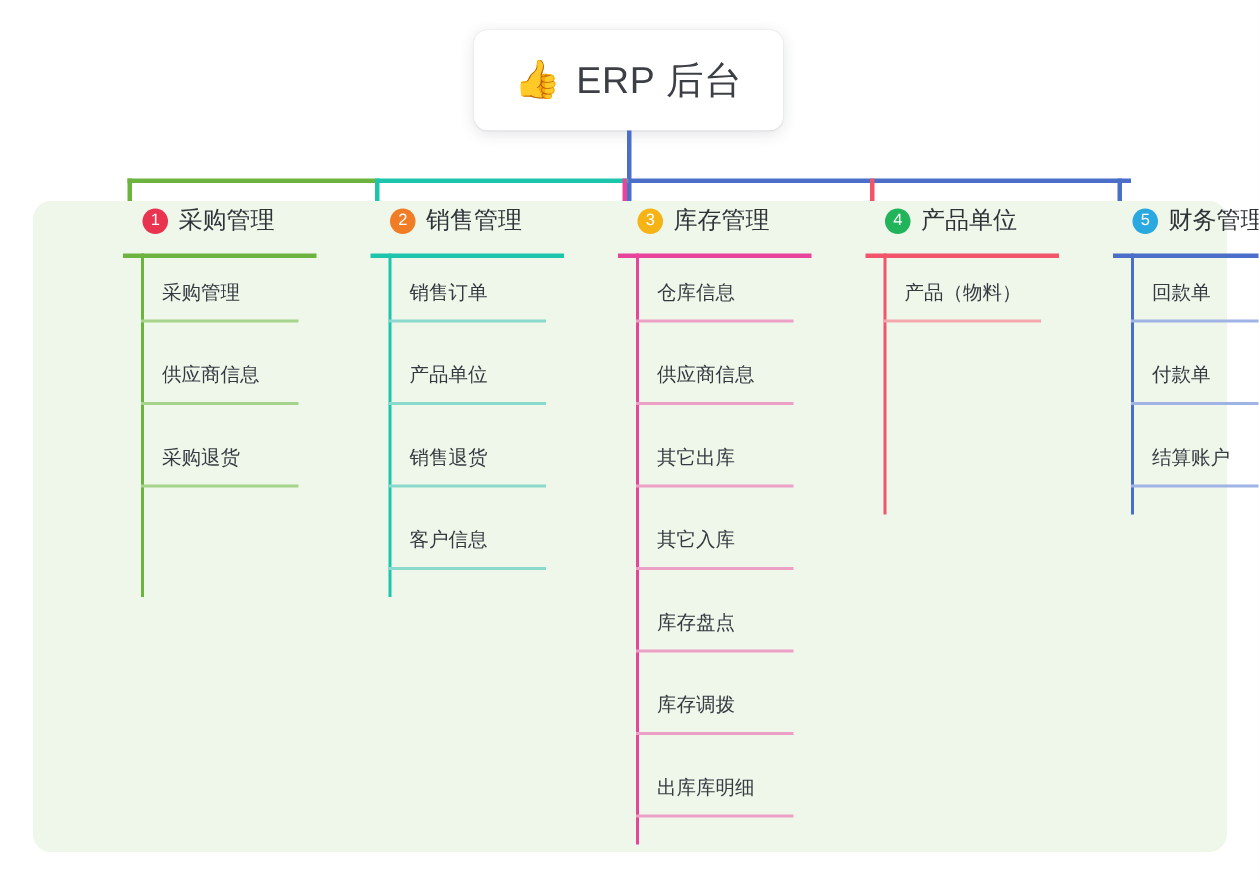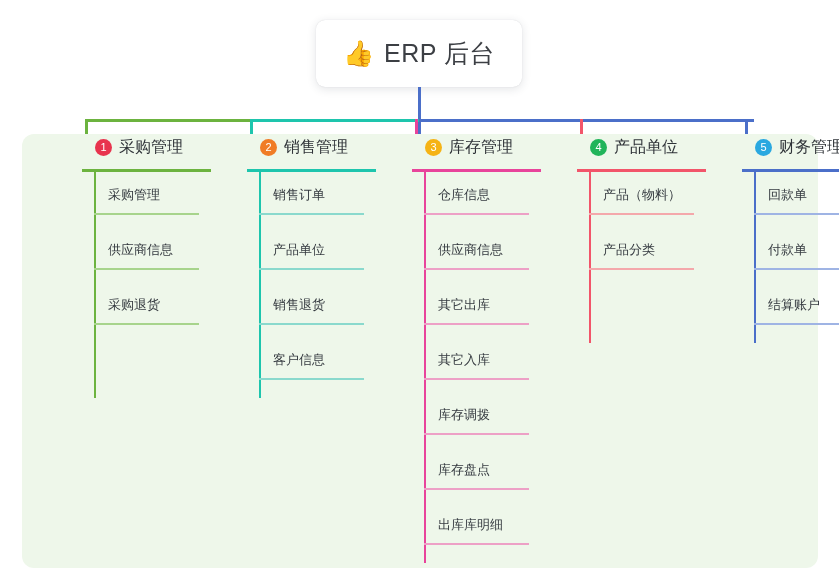--- a/index.html
+++ b/index.html
@@ -229,49 +229,45 @@
             </div>
             <div class="item">
               <span class="item-label">其它出库</span>
               <div class="item-rule" style="background: rgb(237, 160, 198);"></div>
             </div>
             <div class="item">
               <span class="item-label">其它入库</span>
               <div class="item-rule" style="background: rgb(237, 160, 198);"></div>
             </div>
             <div class="item">
+              <span class="item-label">库存盘点</span>
+              <div class="item-rule" style="background: rgb(237, 160, 198);"></div>
+            </div>
+            <div class="item">
               <span class="item-label">库存调拨</span>
-              <div class="item-rule" style="background: rgb(237, 160, 198);"></div>
-            </div>
-            <div class="item">
-              <span class="item-label">库存盘点</span>
               <div class="item-rule" style="background: rgb(237, 160, 198);"></div>
             </div>
             <div class="item">
               <span class="item-label">出库库明细</span>
               <div class="item-rule" style="background: rgb(237, 160, 198);"></div>
             </div>
           </div>
         </div>
         <div class="col" style="left: 546px;">
           <div class="col-head">
             <span class="badge" style="background: rgb(33, 180, 90);">4</span>
             <span class="col-title">产品单位</span>
           </div>
           <div class="head-rule" style="background: rgb(242, 85, 106);"></div>
           <div class="spine" style="background: rgb(242, 85, 106); height: 174px;"></div>
           <div class="items" style="padding-top: 9px;">
             <div class="item">
               <span class="item-label">产品（物料）</span>
               <div class="item-rule" style="background: rgb(244, 168, 171);"></div>
             </div>
-            <div class="item">
-              <span class="item-label">产品分类</span>
-              <div class="item-rule" style="background: rgb(244, 168, 171);"></div>
-            </div>
           </div>
         </div>
         <div class="col" style="left: 711px;">
           <div class="col-head">
             <span class="badge" style="background: rgb(42, 168, 224);">5</span>
             <span class="col-title">财务管理</span>
           </div>
           <div class="head-rule" style="background: rgb(75, 111, 201);"></div>
           <div class="spine" style="background: rgb(75, 111, 201); height: 174px;"></div>
           <div class="items" style="padding-top: 9px;">

